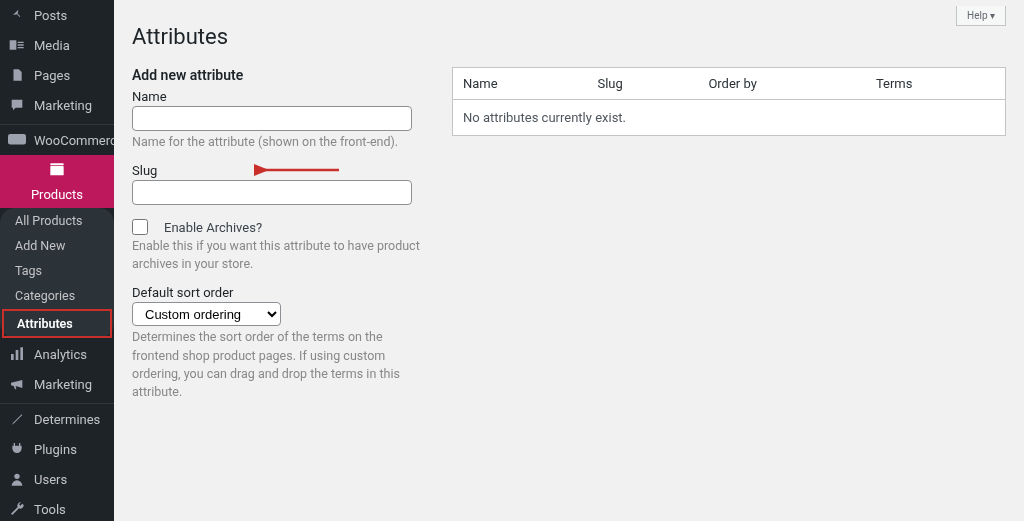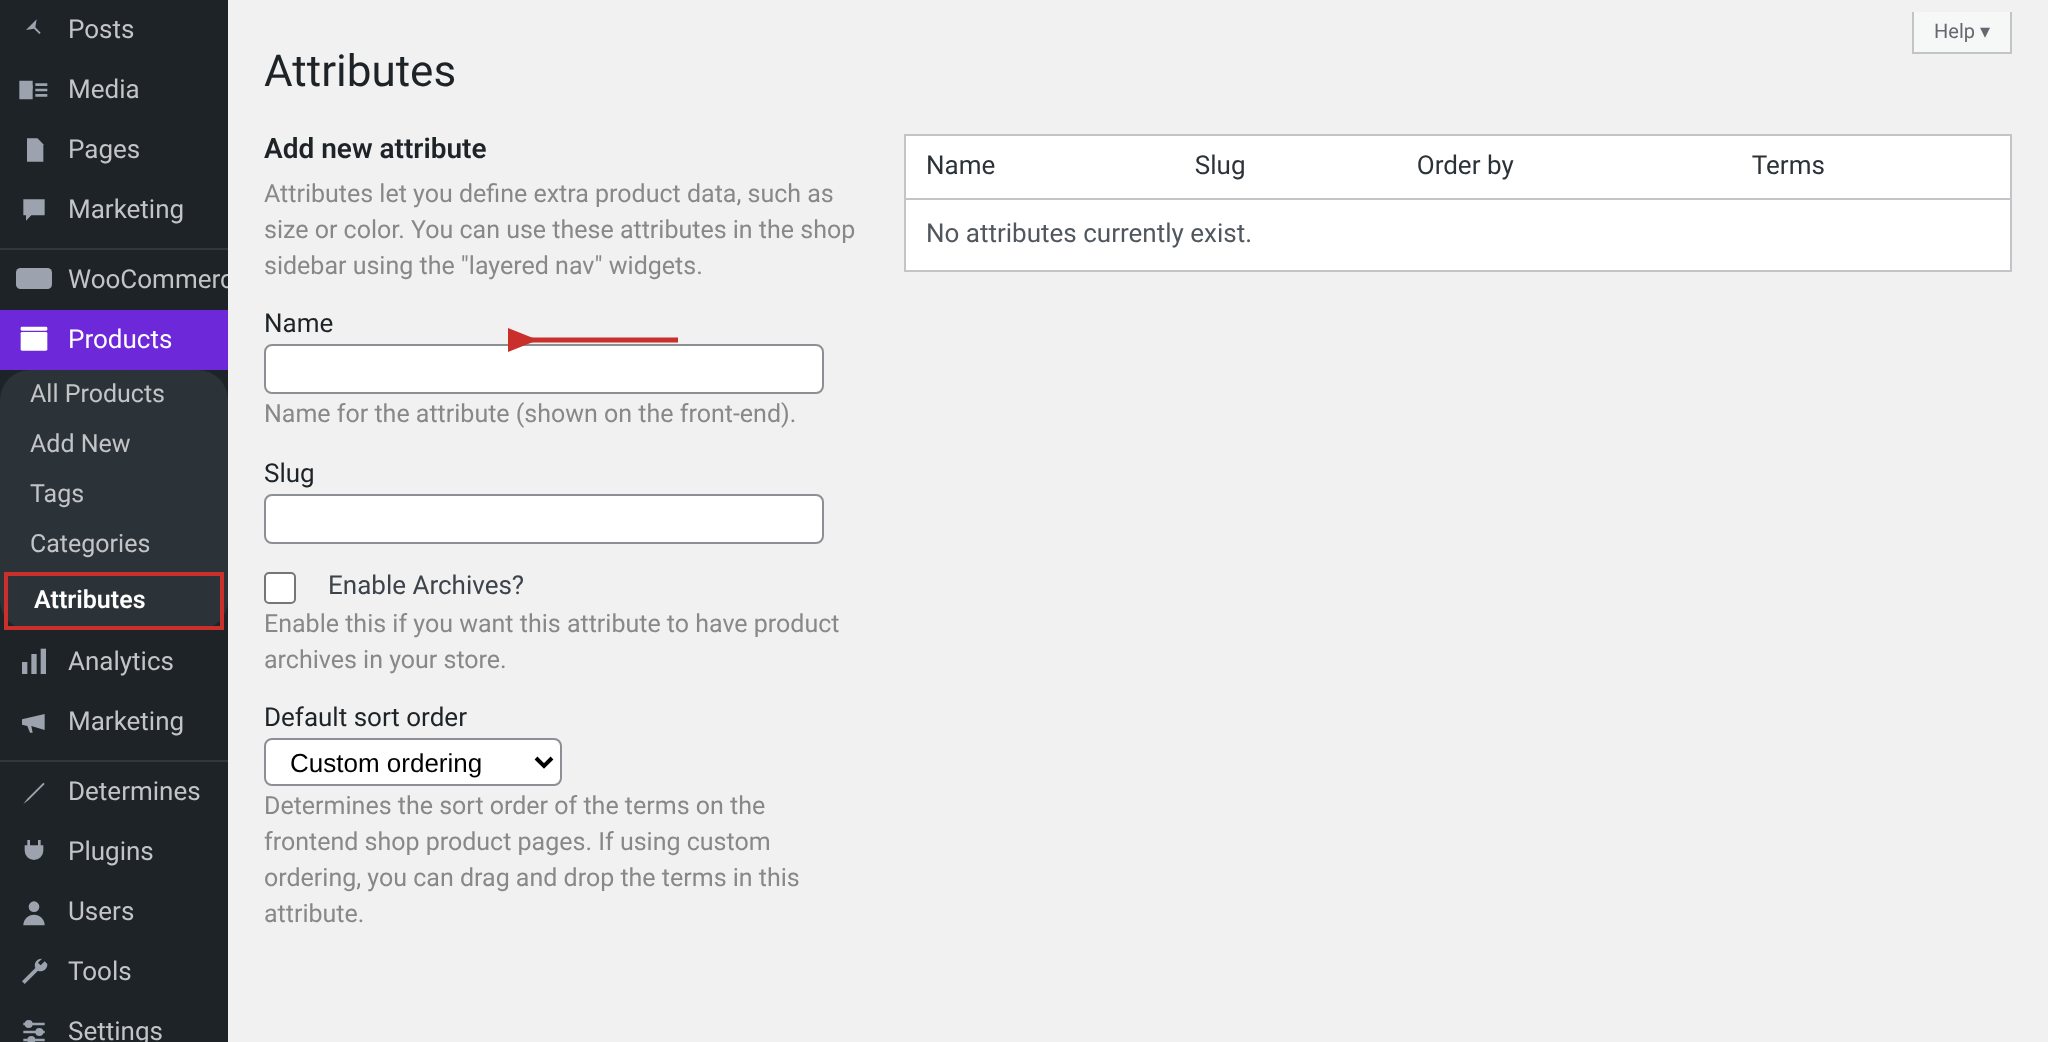--- a/index.html
+++ b/index.html
@@ -24,22 +24,23 @@
   }
   .menu-item {
     display: flex;
     align-items: center;
     padding: 6px 8px;
     color: #c3c4c7;
     cursor: pointer;
     gap: 8px;
   }
   .menu-item.active {
-    background: #6d28d9;
+    background: #be185d;
     color: #fff;
+    flex-direction: column;
   }
   .submenu {
     background: #2c3338;
     border-radius: 15px;
   }
   .submenu .menu-item {
     padding: 5px 10px 5px 15px;
     font-size: 12.5px;
   }
   .submenu .menu-item.highlighted {
@@ -314,21 +315,20 @@
         </marker>
       </defs>
     <line x1="85" y1="10" x2="10" y2="10" stroke="#c9302c" stroke-width="2.5" marker-end="url(#ah)"></line>
   </svg>
 
   <h1 class="page-title">Attributes</h1>
 
   <div class="columns">
     <div class="col-left">
       <h2 class="form-heading">Add new attribute</h2>
-      <p class="desc">Attributes let you define extra product data, such as size or color. You can use these attributes in the shop sidebar using the "layered nav" widgets.</p>
 
       <div class="form-block">
         <label class="field-label">Name</label>
         <input type="text" value="" style="">
         <p class="help">Name for the attribute (shown on the front-end).</p>
       </div>
 
       <div class="form-block">
         <label class="field-label">Slug</label>
         <input type="text" value="" style="">

